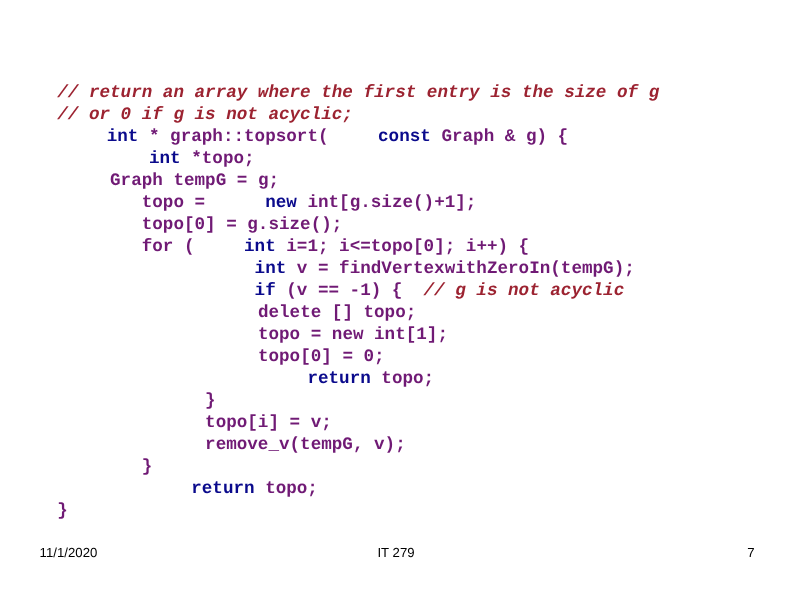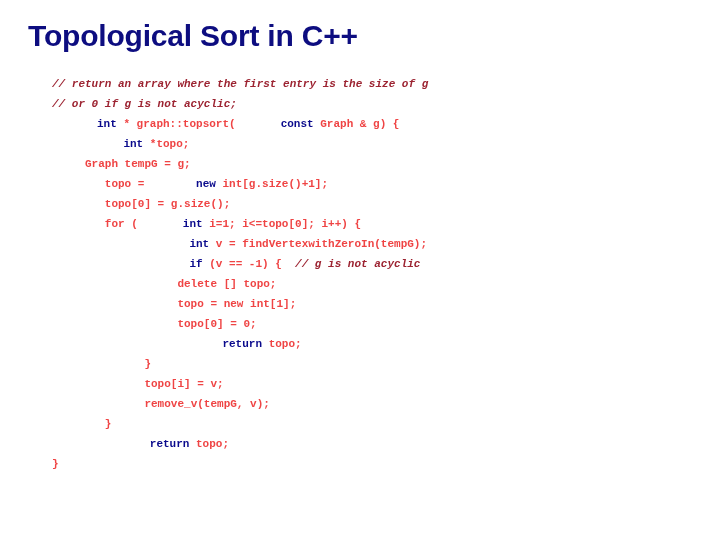--- a/index.html
+++ b/index.html
@@ -38,31 +38,31 @@
     white-space: nowrap;
   }
 
   
   .code-block {
     position: absolute;
     left: 52px;
     top: 74px;
     width: 640px;
     font-family: "Liberation Mono", "DejaVu Sans Mono", monospace;
-    font-size: 11px;
+    font-size: 16px;
     line-height: 20px;
     color: #000000;
     white-space: pre;
   }
   .code-line {
     height: 20px;
     white-space: pre;
   }
   .kw       { color: #0a0a8c; font-weight: bold; margin-left: 45px; }
-  .plain    { color: #ef4444; font-weight: bold; }
+  .plain    { color: #701a75; font-weight: bold; }
   .cmt      { color: #9c2331; font-weight: bold; font-style: italic; }
 
   
   .footer {
     position: absolute;
     left: 0;
     top: 492px;
     width: 720px;
     height: 20px;
     font-family: "Liberation Sans", sans-serif;
@@ -90,18 +90,22 @@
     top: 0;
     text-align: right;
     white-space: nowrap;
   }
 </style>
 </head>
 <body>
 
 <div class="slide">
 
-  <div class="slide-title">Topological Sort in C++</div>
 
   <div class="code-block" id="code-block"><div class="code-line"><span class="cmt">// return an array where the first entry is the size of g</span></div><div class="code-line"><span class="cmt">// or 0 if g is not acyclic;</span></div><div class="code-line"><span class="kw">int</span><span class="plain"> * graph::topsort(</span><span class="kw">const</span><span class="plain"> Graph &amp; g) {</span></div><div class="code-line"><span>    </span><span class="kw">int</span><span class="plain"> *topo;</span></div><div class="code-line"><span>     </span><span class="plain">Graph tempG = g;</span></div><div class="code-line"><span>        </span><span class="plain">topo = </span><span class="kw">new</span><span class="plain"> int[g.size()+1];</span></div><div class="code-line"><span>        </span><span class="plain">topo[0] = g.size();</span></div><div class="code-line"><span>        </span><span class="plain">for (</span><span class="kw">int</span><span class="plain"> i=1; i&lt;=topo[0]; i++) {</span></div><div class="code-line"><span>              </span><span class="kw">int</span><span class="plain"> v = findVertexwithZeroIn(tempG);</span></div><div class="code-line"><span>              </span><span class="kw">if</span><span class="plain"> (v == -1) {  </span><span class="cmt">// g is not acyclic</span></div><div class="code-line"><span>                   </span><span class="plain">delete [] topo;</span></div><div class="code-line"><span>                   </span><span class="plain">topo = new int[1];</span></div><div class="code-line"><span>                   </span><span class="plain">topo[0] = 0;</span></div><div class="code-line"><span>                   </span><span class="kw">return</span><span class="plain"> topo;</span></div><div class="code-line"><span>              </span><span class="plain">}</span></div><div class="code-line"><span>              </span><span class="plain">topo[i] = v;</span></div><div class="code-line"><span>              </span><span class="plain">remove_v(tempG, v);</span></div><div class="code-line"><span>        </span><span class="plain">}</span></div><div class="code-line"><span>        </span><span class="kw">return</span><span class="plain"> topo;</span></div><div class="code-line"><span class="plain">}</span></div></div>
 
+  <div class="footer">
+    <span class="footer-date">11/1/2020</span>
+    <span class="footer-center">IT 279</span>
+    <span class="footer-page">7</span>
+  </div>
 
 </div>
 
 </body></html>

